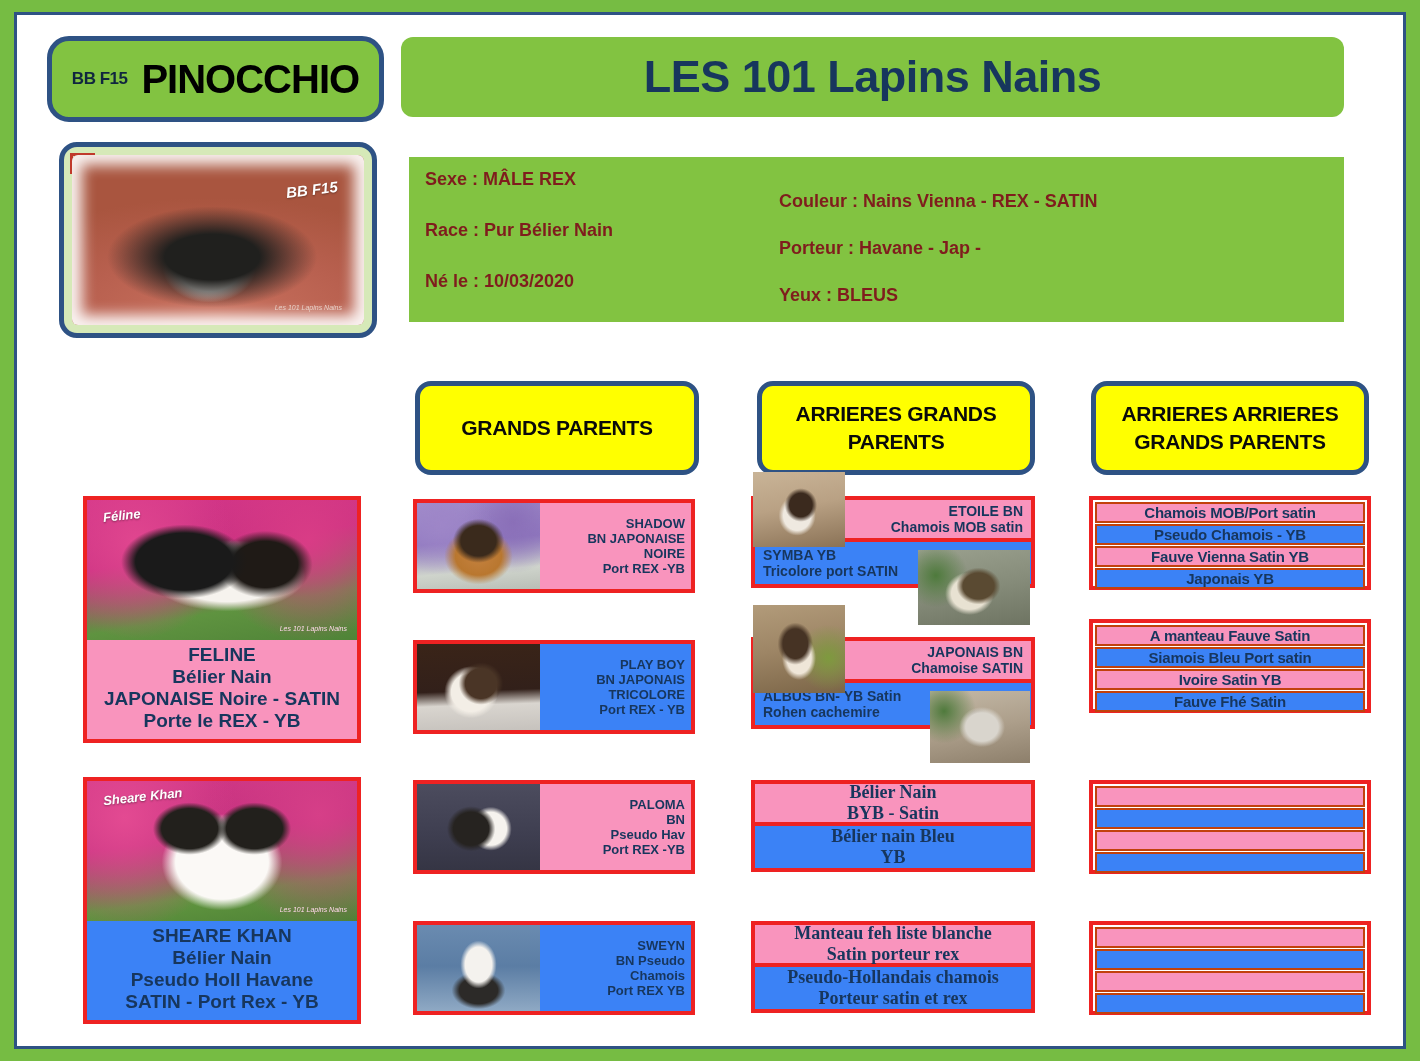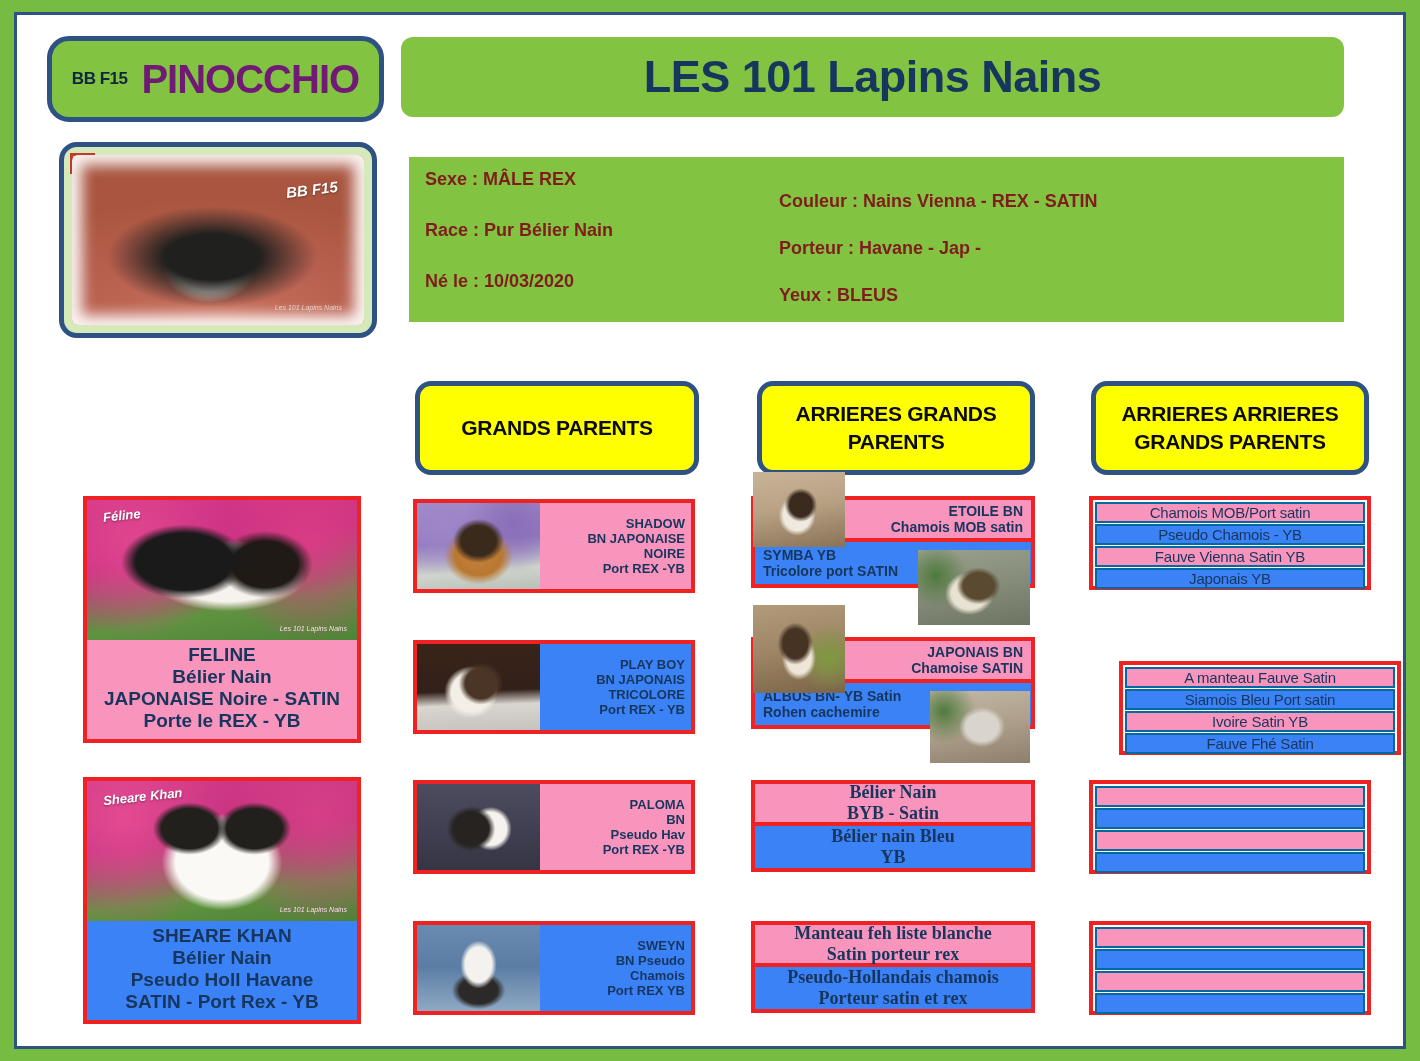--- a/index.html
+++ b/index.html
@@ -43,21 +43,21 @@
   }
   .name-code {
     font-size: 17px;
     font-weight: bold;
     color: #10263f;
     letter-spacing: -0.5px;
   }
   .name-main {
     font-size: 40px;
     font-weight: bold;
-    color: #701a75;
+    color: #000000;
     letter-spacing: -1px;
   }
 
   .title-banner {
     position: absolute;
     left: 384px; top: 22px;
     width: 943px; height: 80px;
     background: #82c341;
     border-radius: 12px;
     display: flex;
@@ -349,24 +349,24 @@
     left: 1072px;
     width: 282px;
     height: 94px;
     padding: 2px;
   }
   .ggg-row {
     height: 21px;
     display: flex;
     align-items: center;
     justify-content: center;
-    border: 2px solid #0369a1;
+    border: 2px solid #c2410c;
     margin-bottom: 1px;
     font-size: 15px;
-    font-weight: normal;
+    font-weight: bold;
     color: #17365d;
     letter-spacing: -0.2px;
   }
   .ggg-row:last-child { margin-bottom: 0; }
 </style>
 </head>
 <body>
 
 <div id="page">
   <div id="sheet">
@@ -525,21 +525,21 @@
       </div>
     </div>
 
     <div class="card ggg-card" style="top:481px;">
       <div class="ggg-row bg-pink">Chamois MOB/Port satin</div>
       <div class="ggg-row bg-blue">Pseudo Chamois - YB</div>
       <div class="ggg-row bg-pink">Fauve Vienna Satin YB</div>
       <div class="ggg-row bg-blue">Japonais YB</div>
     </div>
 
-    <div class="card ggg-card" style="top:646px;margin-left:30px;">
+    <div class="card ggg-card" style="top:604px;">
       <div class="ggg-row bg-pink">A manteau Fauve Satin</div>
       <div class="ggg-row bg-blue">Siamois Bleu Port satin</div>
       <div class="ggg-row bg-pink">Ivoire Satin YB</div>
       <div class="ggg-row bg-blue">Fauve Fhé Satin</div>
     </div>
 
     <div class="card ggg-card" style="top:765px;">
       <div class="ggg-row bg-pink"></div>
       <div class="ggg-row bg-blue"></div>
       <div class="ggg-row bg-pink"></div>

